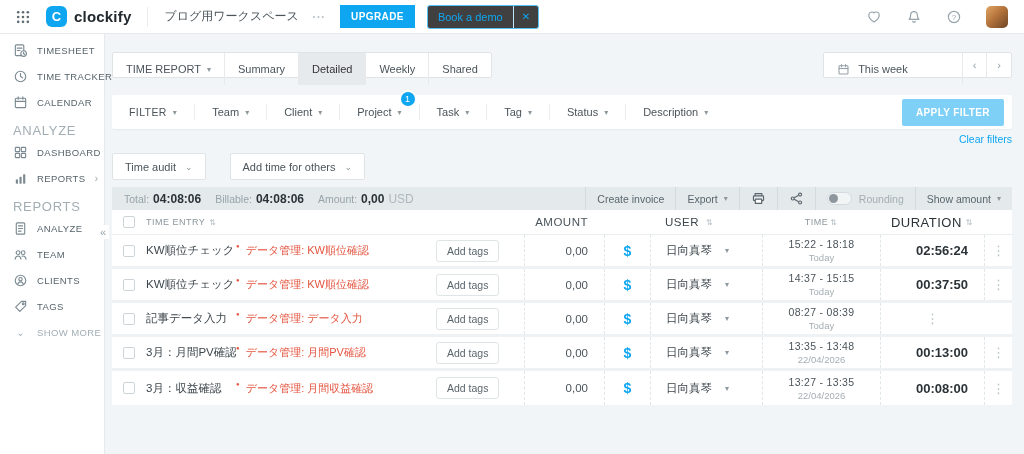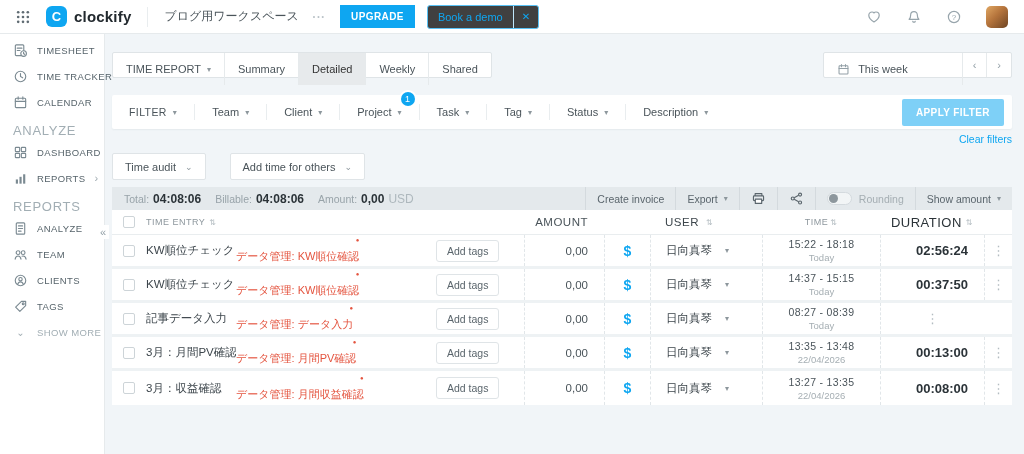--- a/index.html
+++ b/index.html
@@ -94,22 +94,22 @@
   .thead { height:25px; border-bottom:1px solid #e9edef; }
   .c { height:100%; display:flex; align-items:center; }
   .th { font-size:9px; color:#8d979d; letter-spacing:.5px; gap:4px; }
   .sort { font-size:8px; color:#b3bcc1; }
   .trow { height:34px; border-bottom:3px solid #eef2f4; background:#fff; }
   .trow:last-child { border-bottom:none; }
   .c-cb { justify-content:center; }
   .cb { width:12px; height:12px; border:1px solid #cdd4d8; border-radius:2px; background:#fff; cursor:pointer; }
   .entry-name { width:90px; flex-shrink:0; font-size:11.5px; color:#3d464c; white-space:nowrap;
                 overflow:hidden; cursor:text; }
-  .proj { display:flex; align-items:flex-end; gap:6px; font-size:11px; color:#e4543f;
-          cursor:pointer; white-space:nowrap;flex-direction:column; }
+  .proj { display:flex; align-items:flex-start; gap:6px; font-size:11px; color:#e4543f;
+          cursor:pointer; white-space:nowrap; }
   .pdot { font-size:6px; line-height:1; }
   .c-tags { padding-left:2px; }
   .addtags { background:#fff; border:1px solid #dfe4e7; border-radius:3px; font-size:10.5px;
              color:#5a656c; padding:4px 10px; cursor:pointer; }
   .dashL { border-left:1px dashed #e1e6e9; }
   .c-amount { justify-content:flex-end; padding-right:16px; font-size:11.5px; color:#4a545a; }
   .c-bill { justify-content:center; color:#0ea6f1; font-weight:700; font-size:14px; cursor:pointer; }
   .c-user { padding-left:15px; font-size:11.5px; color:#3d464c; gap:7px; cursor:pointer; }
   .c-time { flex-direction:column; justify-content:center; gap:2px; cursor:pointer; }
   .trange { font-size:10.5px; color:#4a545a; letter-spacing:.3px; }

